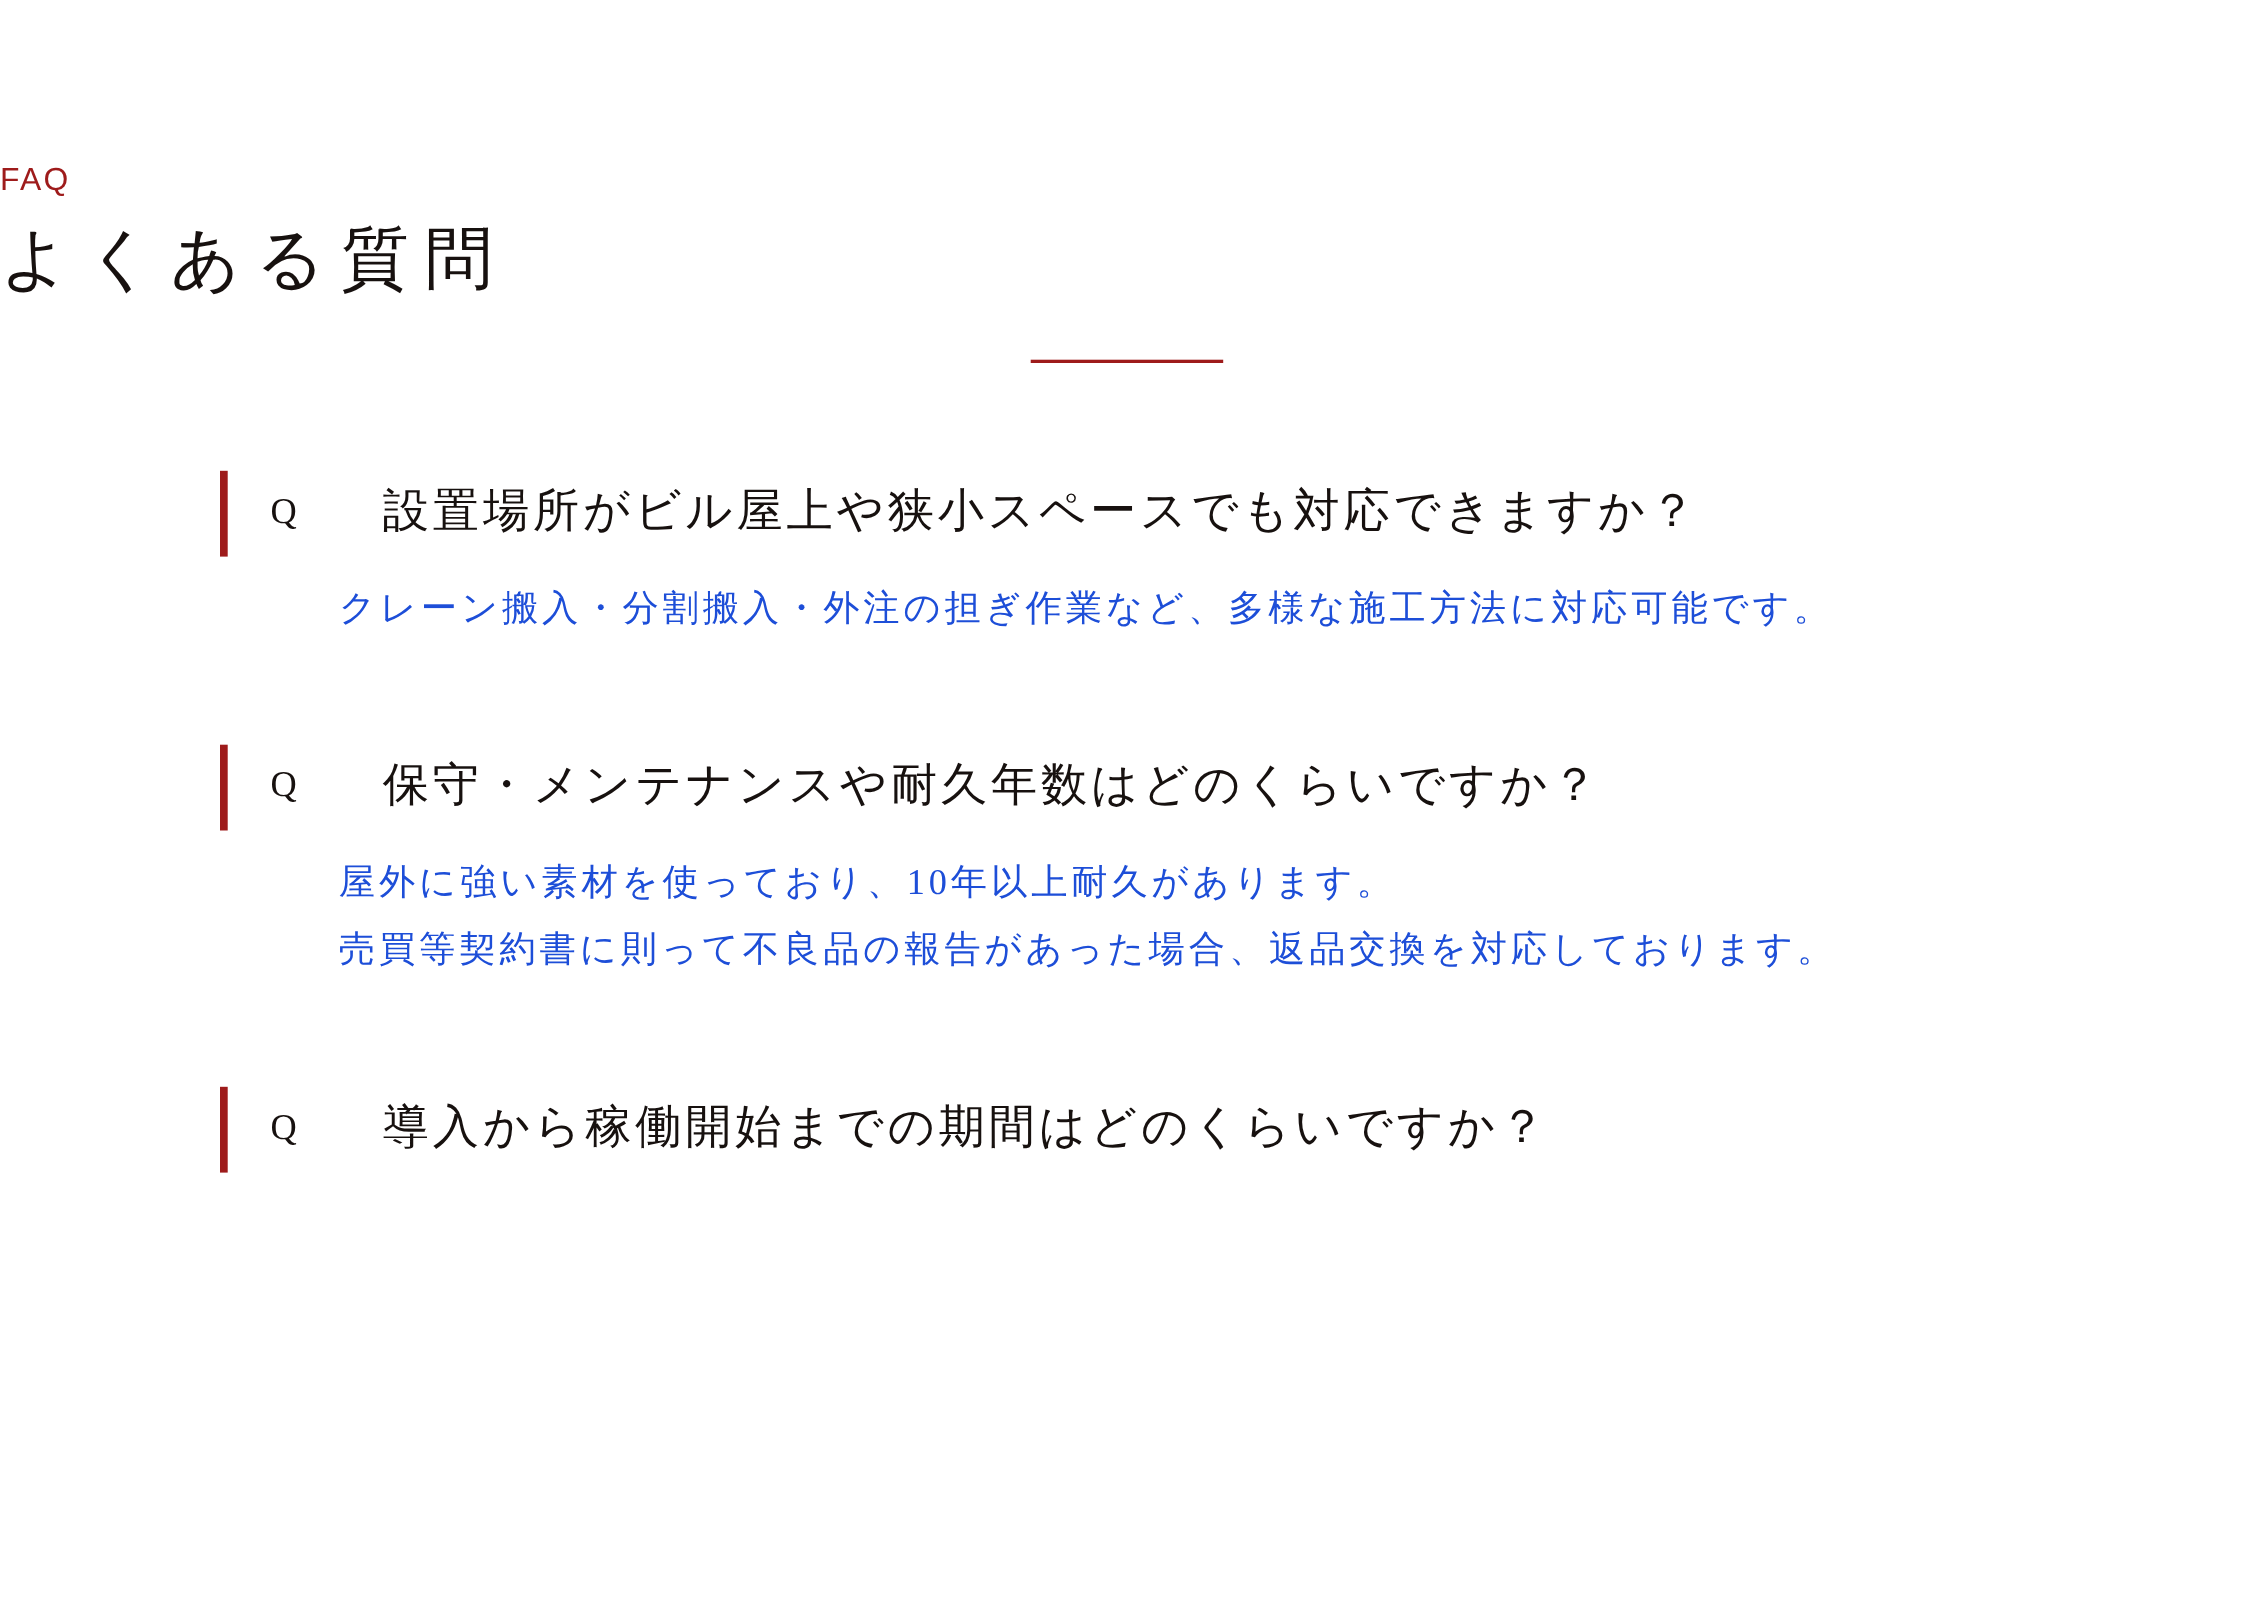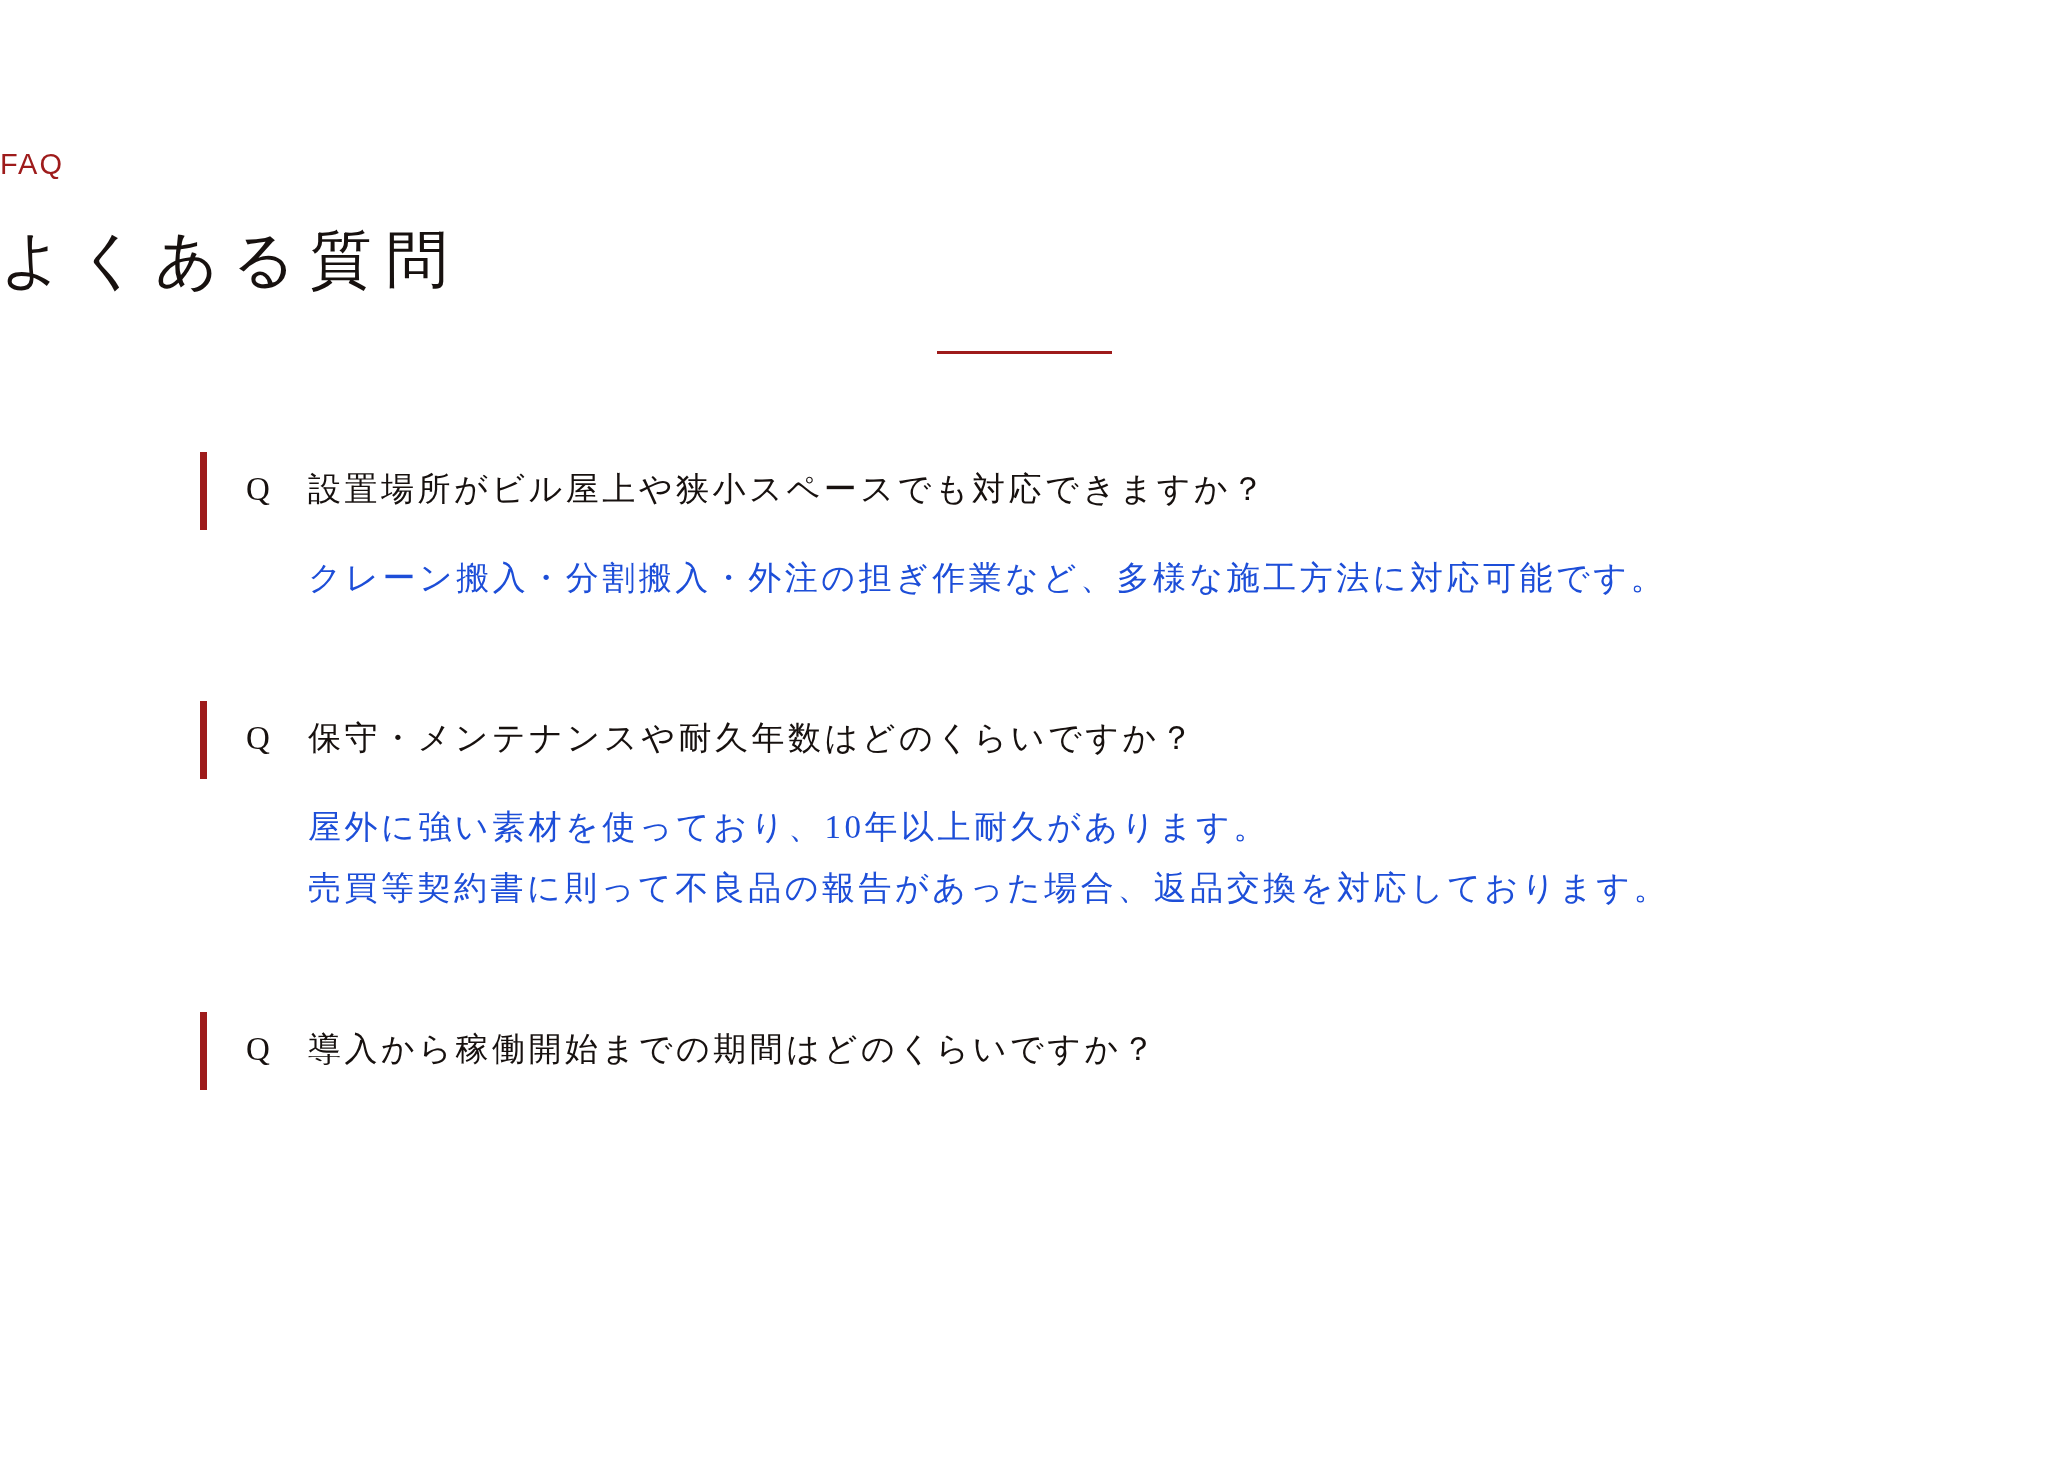--- a/index.html
+++ b/index.html
@@ -31,21 +31,21 @@
   .faq-eyebrow {
     font-family: "Liberation Sans", "DejaVu Sans", sans-serif;
     font-size: 29px;
     letter-spacing: 2px;
     color: #9e1b1b;
     font-weight: 500;
     line-height: 1;
   }
 
   .faq-title {
-    margin-top: 44px;
+    margin-top: 20px;
     font-family: "Liberation Serif", "DejaVu Serif", serif;
     font-size: 62px;
     letter-spacing: 14px;
     color: #17110f;
     font-weight: 400;
     line-height: 1.2;
   }
 
   .faq-divider {
     margin: 54px auto 0 auto;
@@ -87,25 +87,26 @@
     width: 62px;
     flex: 0 0 62px;
     font-family: "Liberation Serif", "DejaVu Serif", serif;
     font-size: 33px;
     color: #17110f;
     line-height: 78px;
   }
 
   .q-text {
     font-family: "Liberation Serif", "DejaVu Serif", serif;
-    font-size: 33px;
+    font-size: 42px;
     letter-spacing: 3.5px;
     color: #17110f;
     line-height: 78px;
     white-space: nowrap;
+    margin-left: 40px;
   }
 
   .faq-answer {
     margin-top: 20px;
     padding-left: 108px;
   }
 
   .a-line {
     font-family: "Liberation Serif", "DejaVu Serif", serif;
     font-size: 33px;

